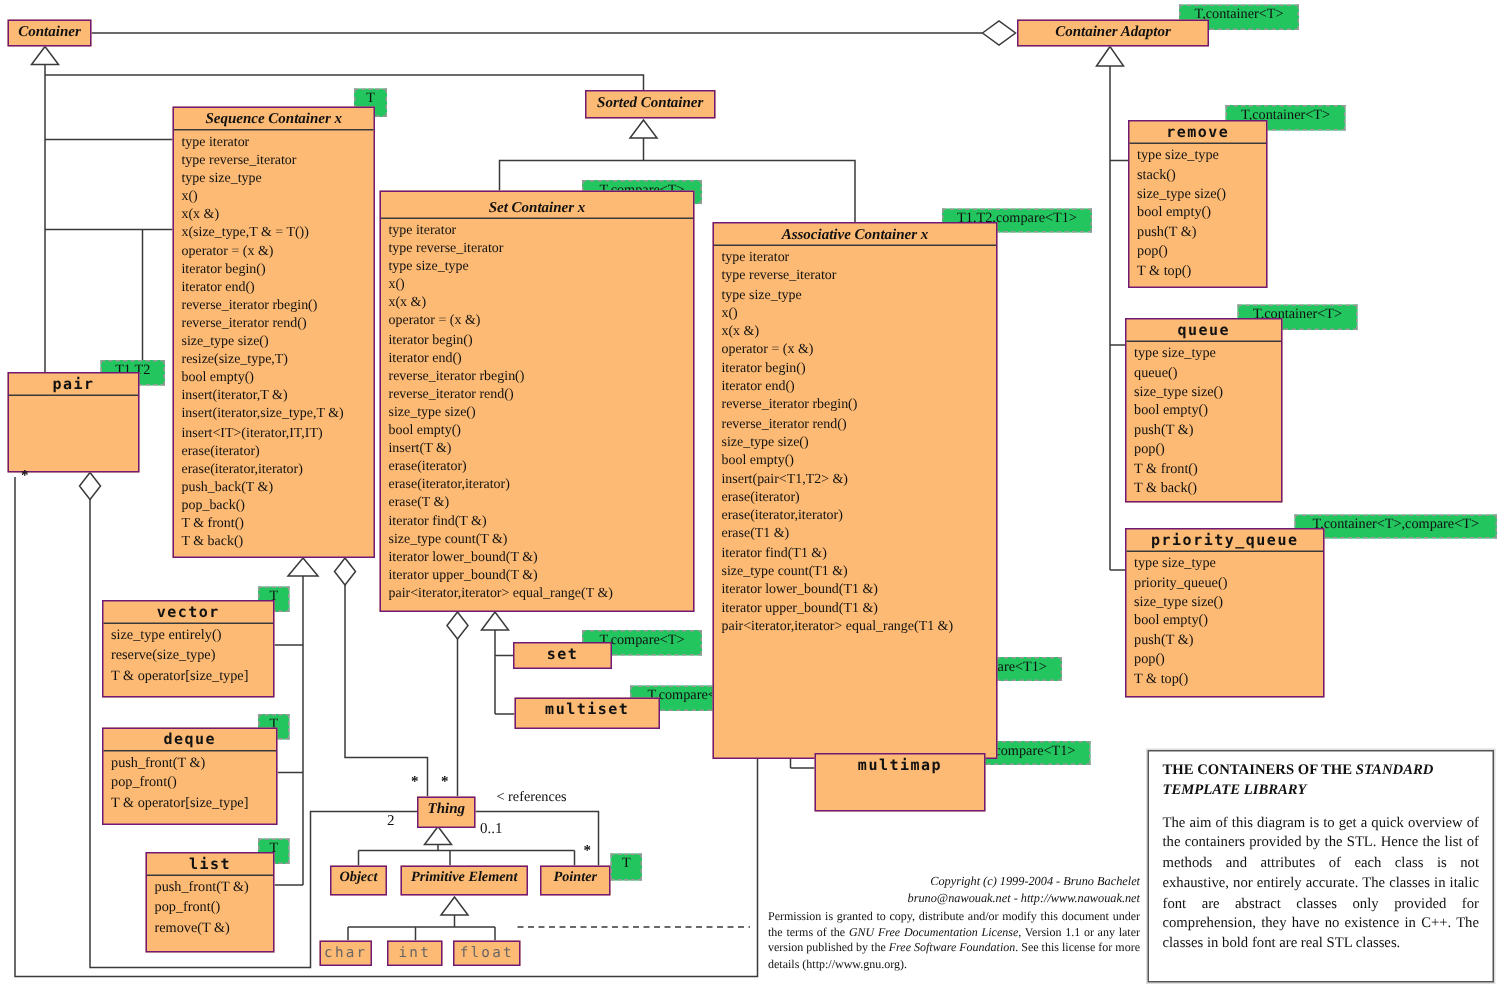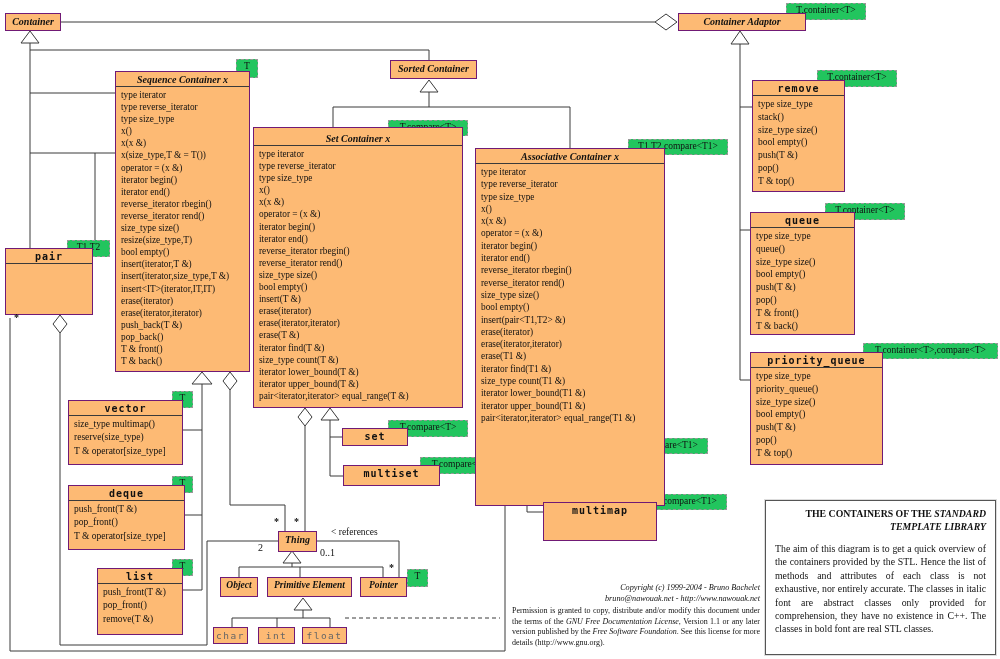--- a/index.html
+++ b/index.html
@@ -14,21 +14,21 @@
   .with-members>.cls-title{border-bottom:1px solid #3a3a3a;}
   .cls-members{padding:2px 0 0 5px;font-size:9.3px;line-height:12.1px;}
   .sm .cls-members{font-size:9.5px;line-height:13.4px;}
   .md .cls-members{font-size:9.5px;line-height:12.8px;}
   .member{white-space:nowrap;}
   .ttag{position:absolute;background:#22c55e;border:1px dashed #999;z-index:1;box-sizing:border-box;
         font-size:9.5px;text-align:center;white-space:nowrap;padding-top:1px;}
   .floatlbl{position:absolute;z-index:3;font-size:10px;white-space:nowrap;}
   .legend{position:absolute;left:765px;top:500px;width:231px;height:155px;border:1px solid #555;
           box-shadow:0 0 0 1px #ddd;background:#fff;z-index:2;box-sizing:border-box;padding:7px 9px;}
-  .legend-title{font-weight:bold;font-size:9.8px;text-align:right;line-height:12.5px;margin-bottom:9px;}
+  .legend-title{font-weight:bold;font-size:9.8px;text-align:left;line-height:12.5px;margin-bottom:9px;}
   .legend-body{font-size:9.8px;text-align:justify;line-height:13.4px;}
   .copyright{position:absolute;left:515px;top:583px;width:245px;text-align:right;
              font-style:italic;font-size:8.2px;line-height:10.5px;z-index:2;}
   .permission{position:absolute;left:512px;top:606px;width:248px;text-align:justify;
               font-size:8px;line-height:10.6px;z-index:2;}
 </style>
 </head>
 <body>
 
 <div id="stage">
@@ -161,21 +161,21 @@
         <div class="member">pair&lt;iterator,iterator&gt; equal_range(T1 &amp;)</div>
       </div>
   </div>
 
   <div class="uml-class concrete with-members sm" style="left:5px;top:248px;width:88px;height:67px">
     <div class="cls-title">pair</div>
   </div>
   <div class="uml-class concrete with-members sm" style="left:68px;top:400px;width:115px;height:65px">
     <div class="cls-title">vector</div>
     <div class="cls-members">
-        <div class="member">size_type multimap()</div>
+        <div class="member">size_type entirely()</div>
         <div class="member">reserve(size_type)</div>
         <div class="member">T &amp; operator[size_type]</div>
       </div>
   </div>
   <div class="uml-class concrete with-members sm" style="left:68px;top:485px;width:117px;height:65px">
     <div class="cls-title">deque</div>
     <div class="cls-members">
         <div class="member">push_front(T &amp;)</div>
         <div class="member">pop_front()</div>
         <div class="member">T &amp; operator[size_type]</div>

